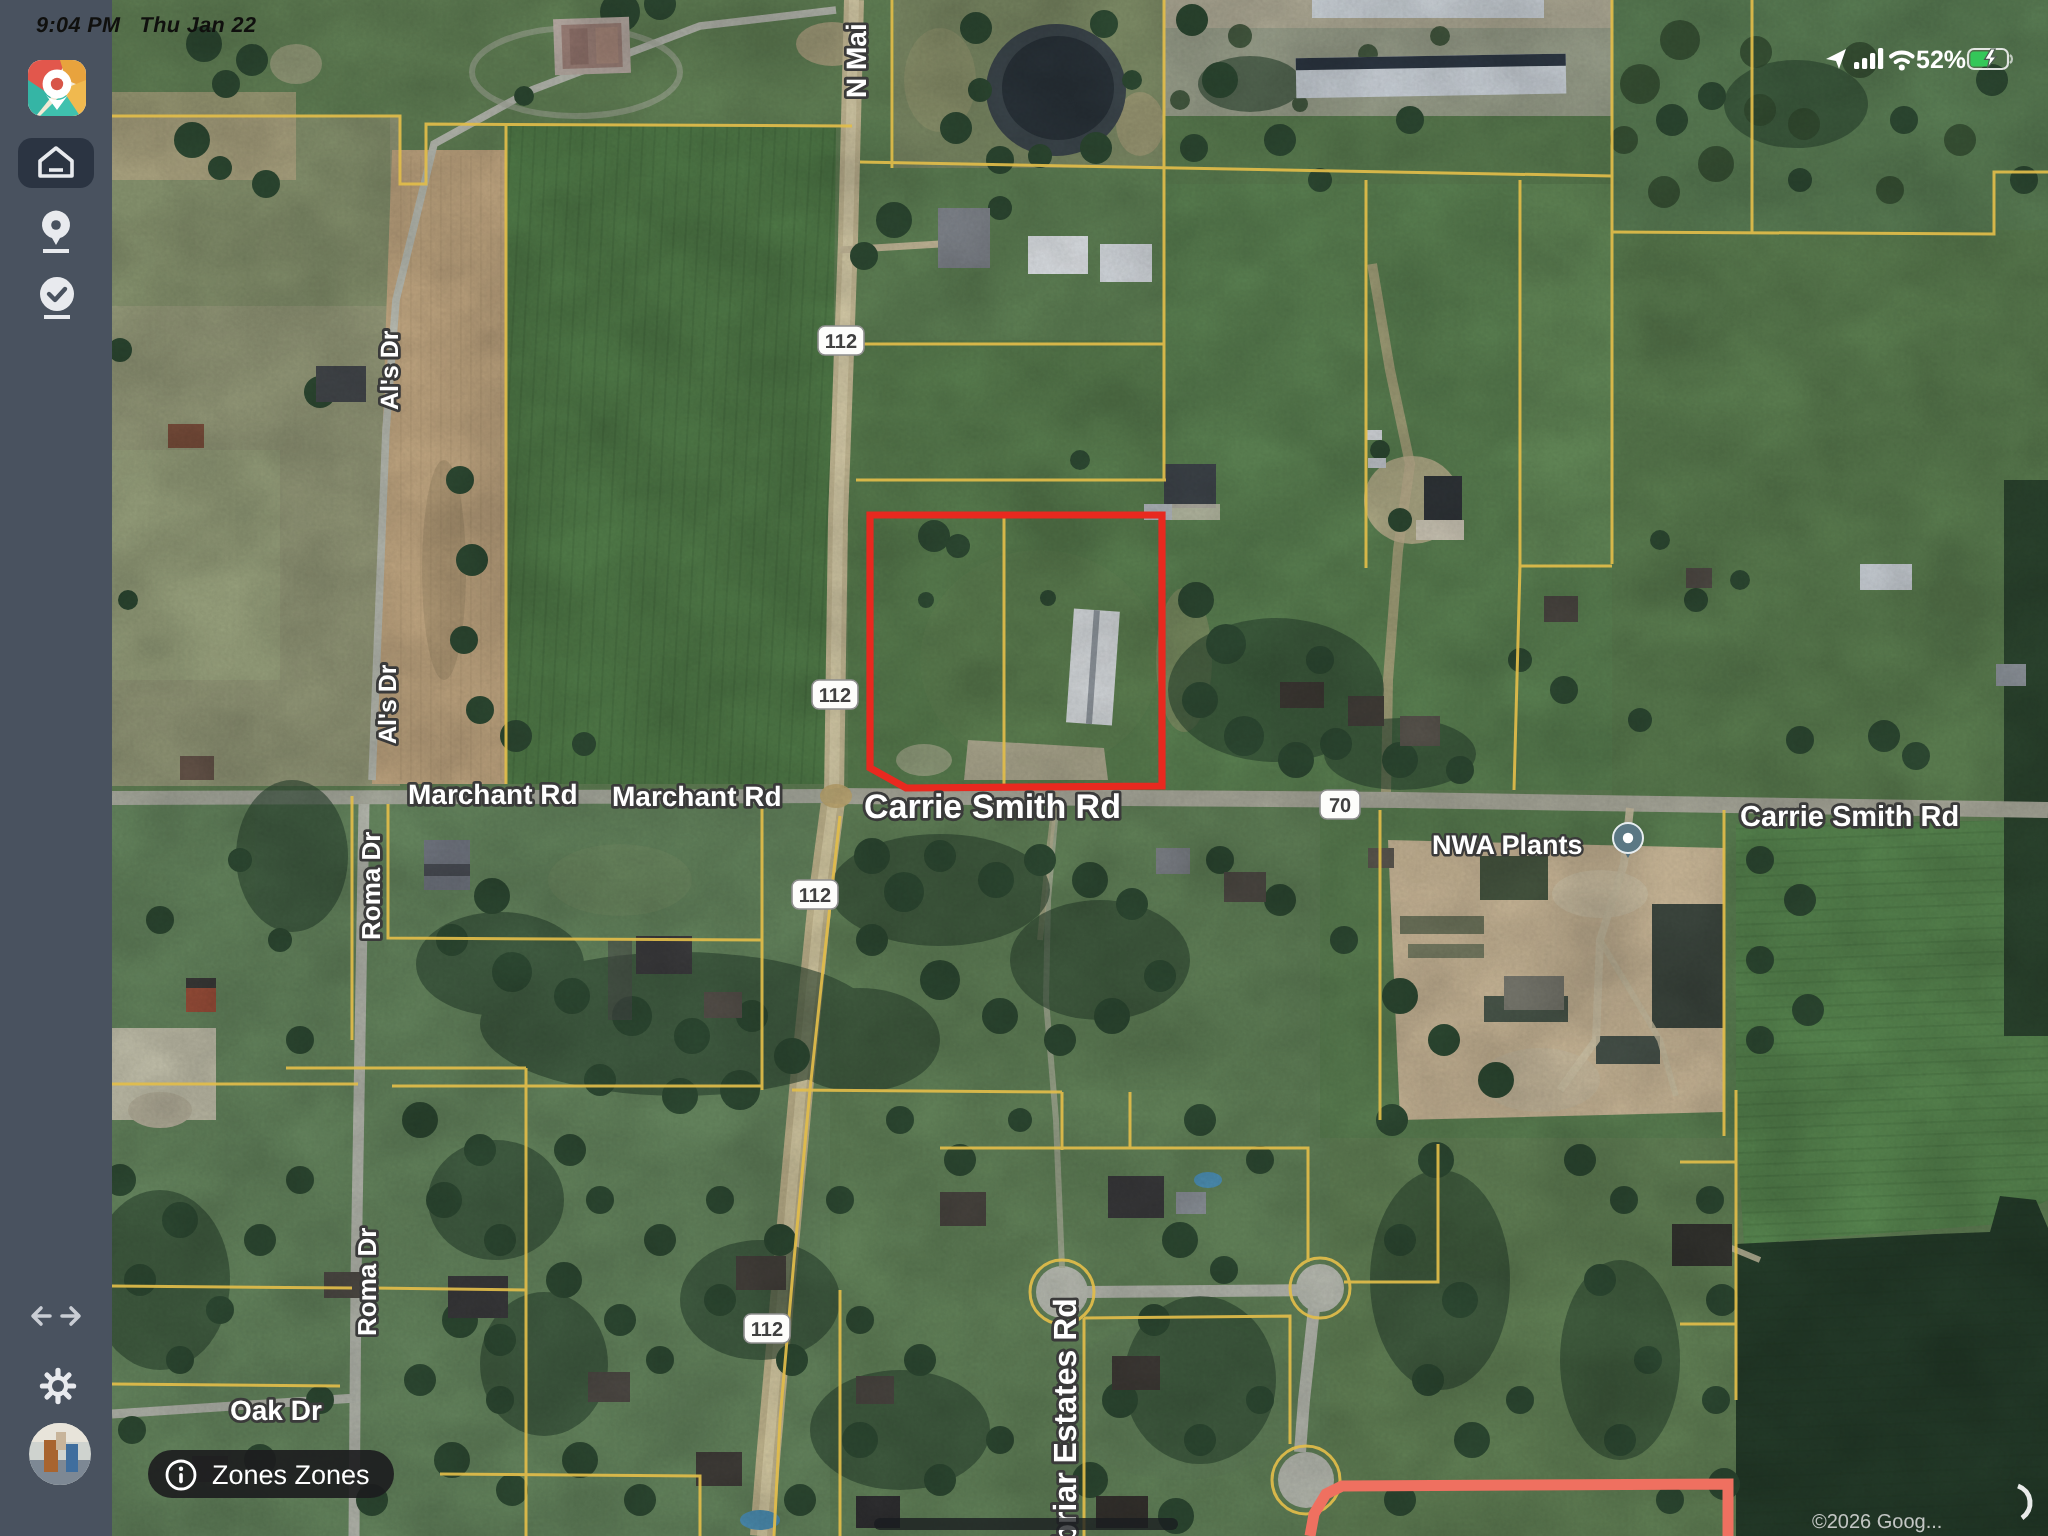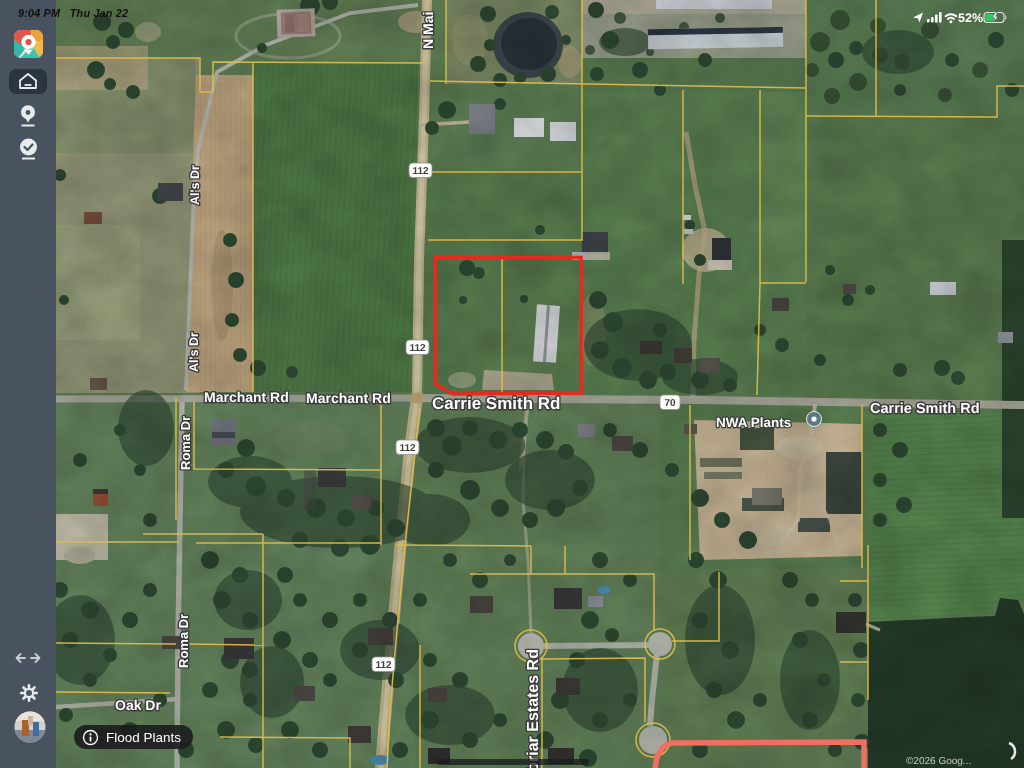--- a/index.html
+++ b/index.html
@@ -2,21 +2,21 @@
 <html><head>
 <meta charset="utf-8">
 <style>
 html,body{margin:0;padding:0;width:1024px;height:768px;overflow:hidden;background:#000;}
 *{box-sizing:border-box;font-family:"Liberation Sans",sans-serif;}
 text{text-rendering:geometricPrecision;}
 #stage{position:relative;width:1024px;height:768px;overflow:hidden;background:#53774e;}
 #map{position:absolute;left:0;top:0;}
 #sidebar{position:absolute;left:0;top:0;width:56px;height:768px;background:#49525f;}
 #statusL{opacity:0.999;position:absolute;left:18px;top:7px;font-size:10.8px;font-weight:bold;color:#10100e;letter-spacing:.2px;font-style:italic;}
-#statusR{opacity:0.999;position:absolute;right:16px;top:8px;height:16px;color:#fde047;}
+#statusR{opacity:0.999;position:absolute;right:16px;top:20px;height:16px;color:#fde047;}
 #pill{opacity:0.999;position:absolute;left:74px;top:725px;height:24px;background:rgba(28,28,30,0.9);border-radius:12.5px;color:#fff;display:flex;align-items:center;padding:0 12px 0 8px;font-size:13.5px;}
 #homebar{position:absolute;left:437px;top:759px;width:152px;height:6px;border-radius:3px;background:rgba(25,28,32,0.78);}
 </style>
 </head>
 <body>
 <div id="stage">
 <svg id="map" width="1024" height="768" viewBox="0 0 1024 768">
 <defs>
 <filter id="coarse" x="0" y="0" width="100%" height="100%">
 <feTurbulence type="fractalNoise" baseFrequency="0.022 0.028" numOctaves="3" seed="7" result="t"></feTurbulence>
@@ -743,17 +743,17 @@
 </g>
 </svg>
 </div>
 
 <div id="pill">
 <svg width="17" height="17" viewBox="0 0 17 17" style="margin-right:7px">
 <circle cx="8.5" cy="8.5" r="7" fill="none" stroke="#ffffff" stroke-width="1.4"></circle>
 <circle cx="8.5" cy="5.4" r="1.1" fill="#ffffff"></circle>
 <rect x="7.6" y="7.5" width="1.8" height="5.2" rx="0.9" fill="#ffffff"></rect>
 </svg>
-<span>Flood Plants</span>
+<span>Zones Zones</span>
 </div>
 
 <div id="homebar"></div>
 </div>
 
 </body></html>

